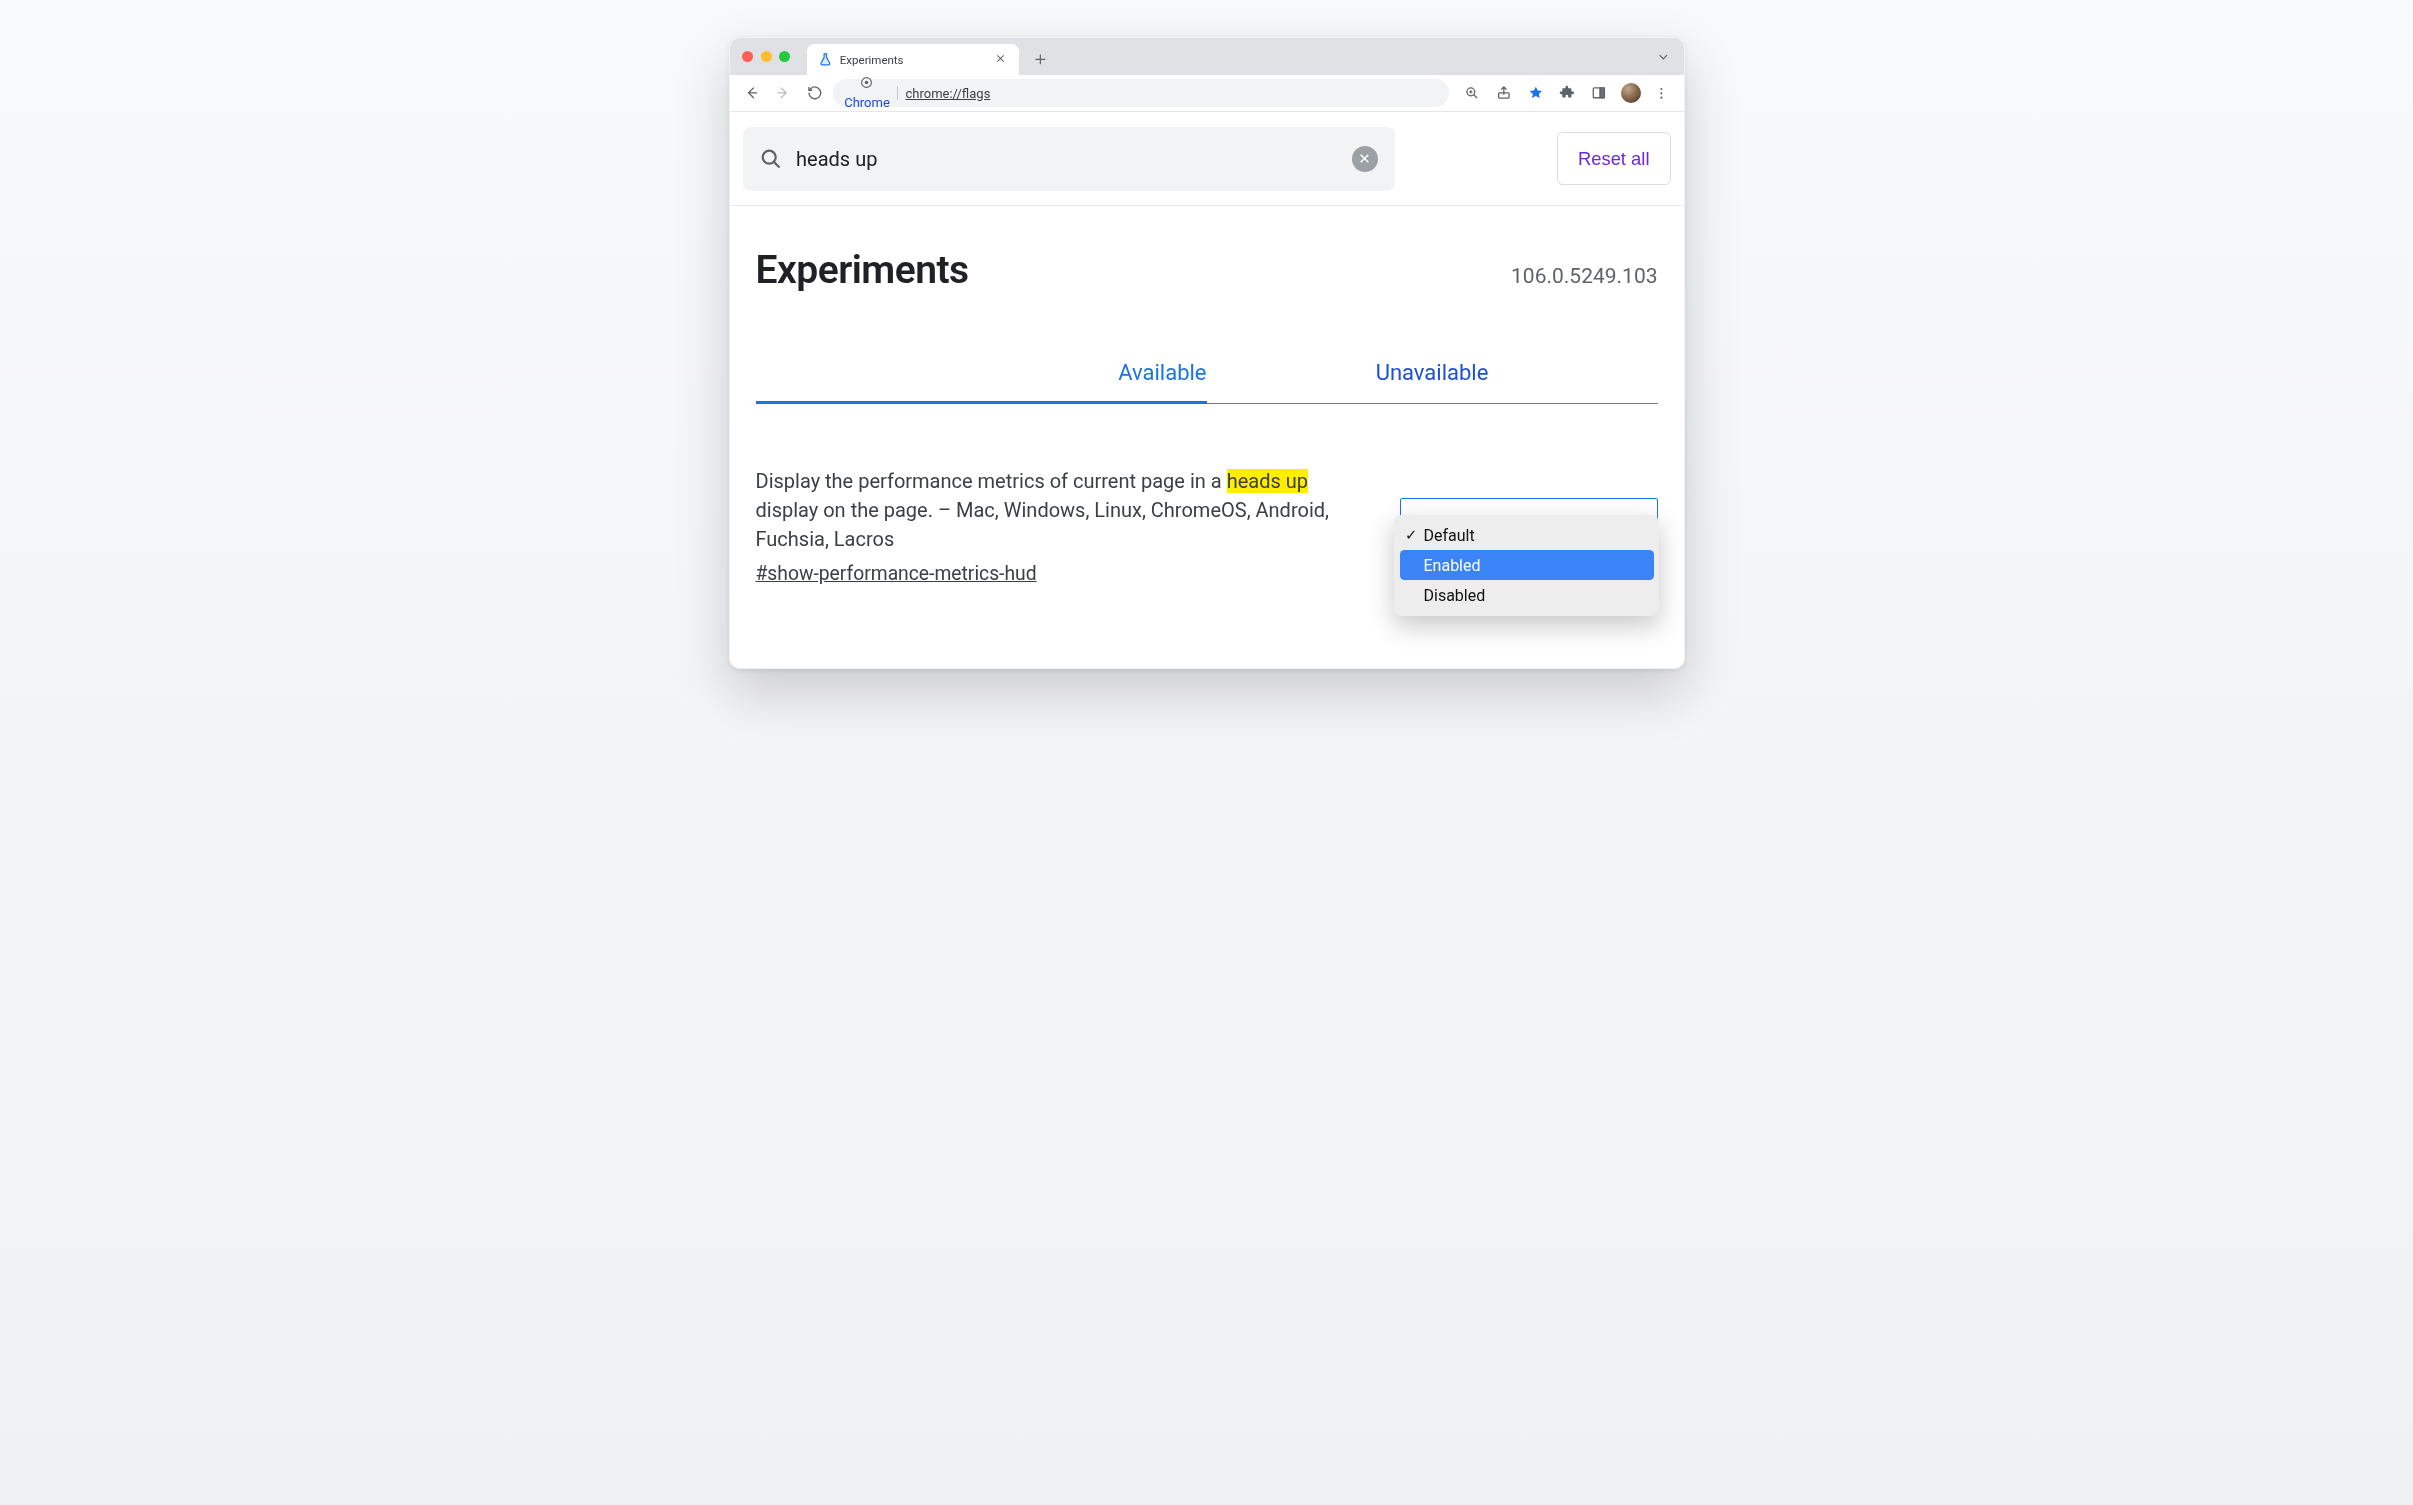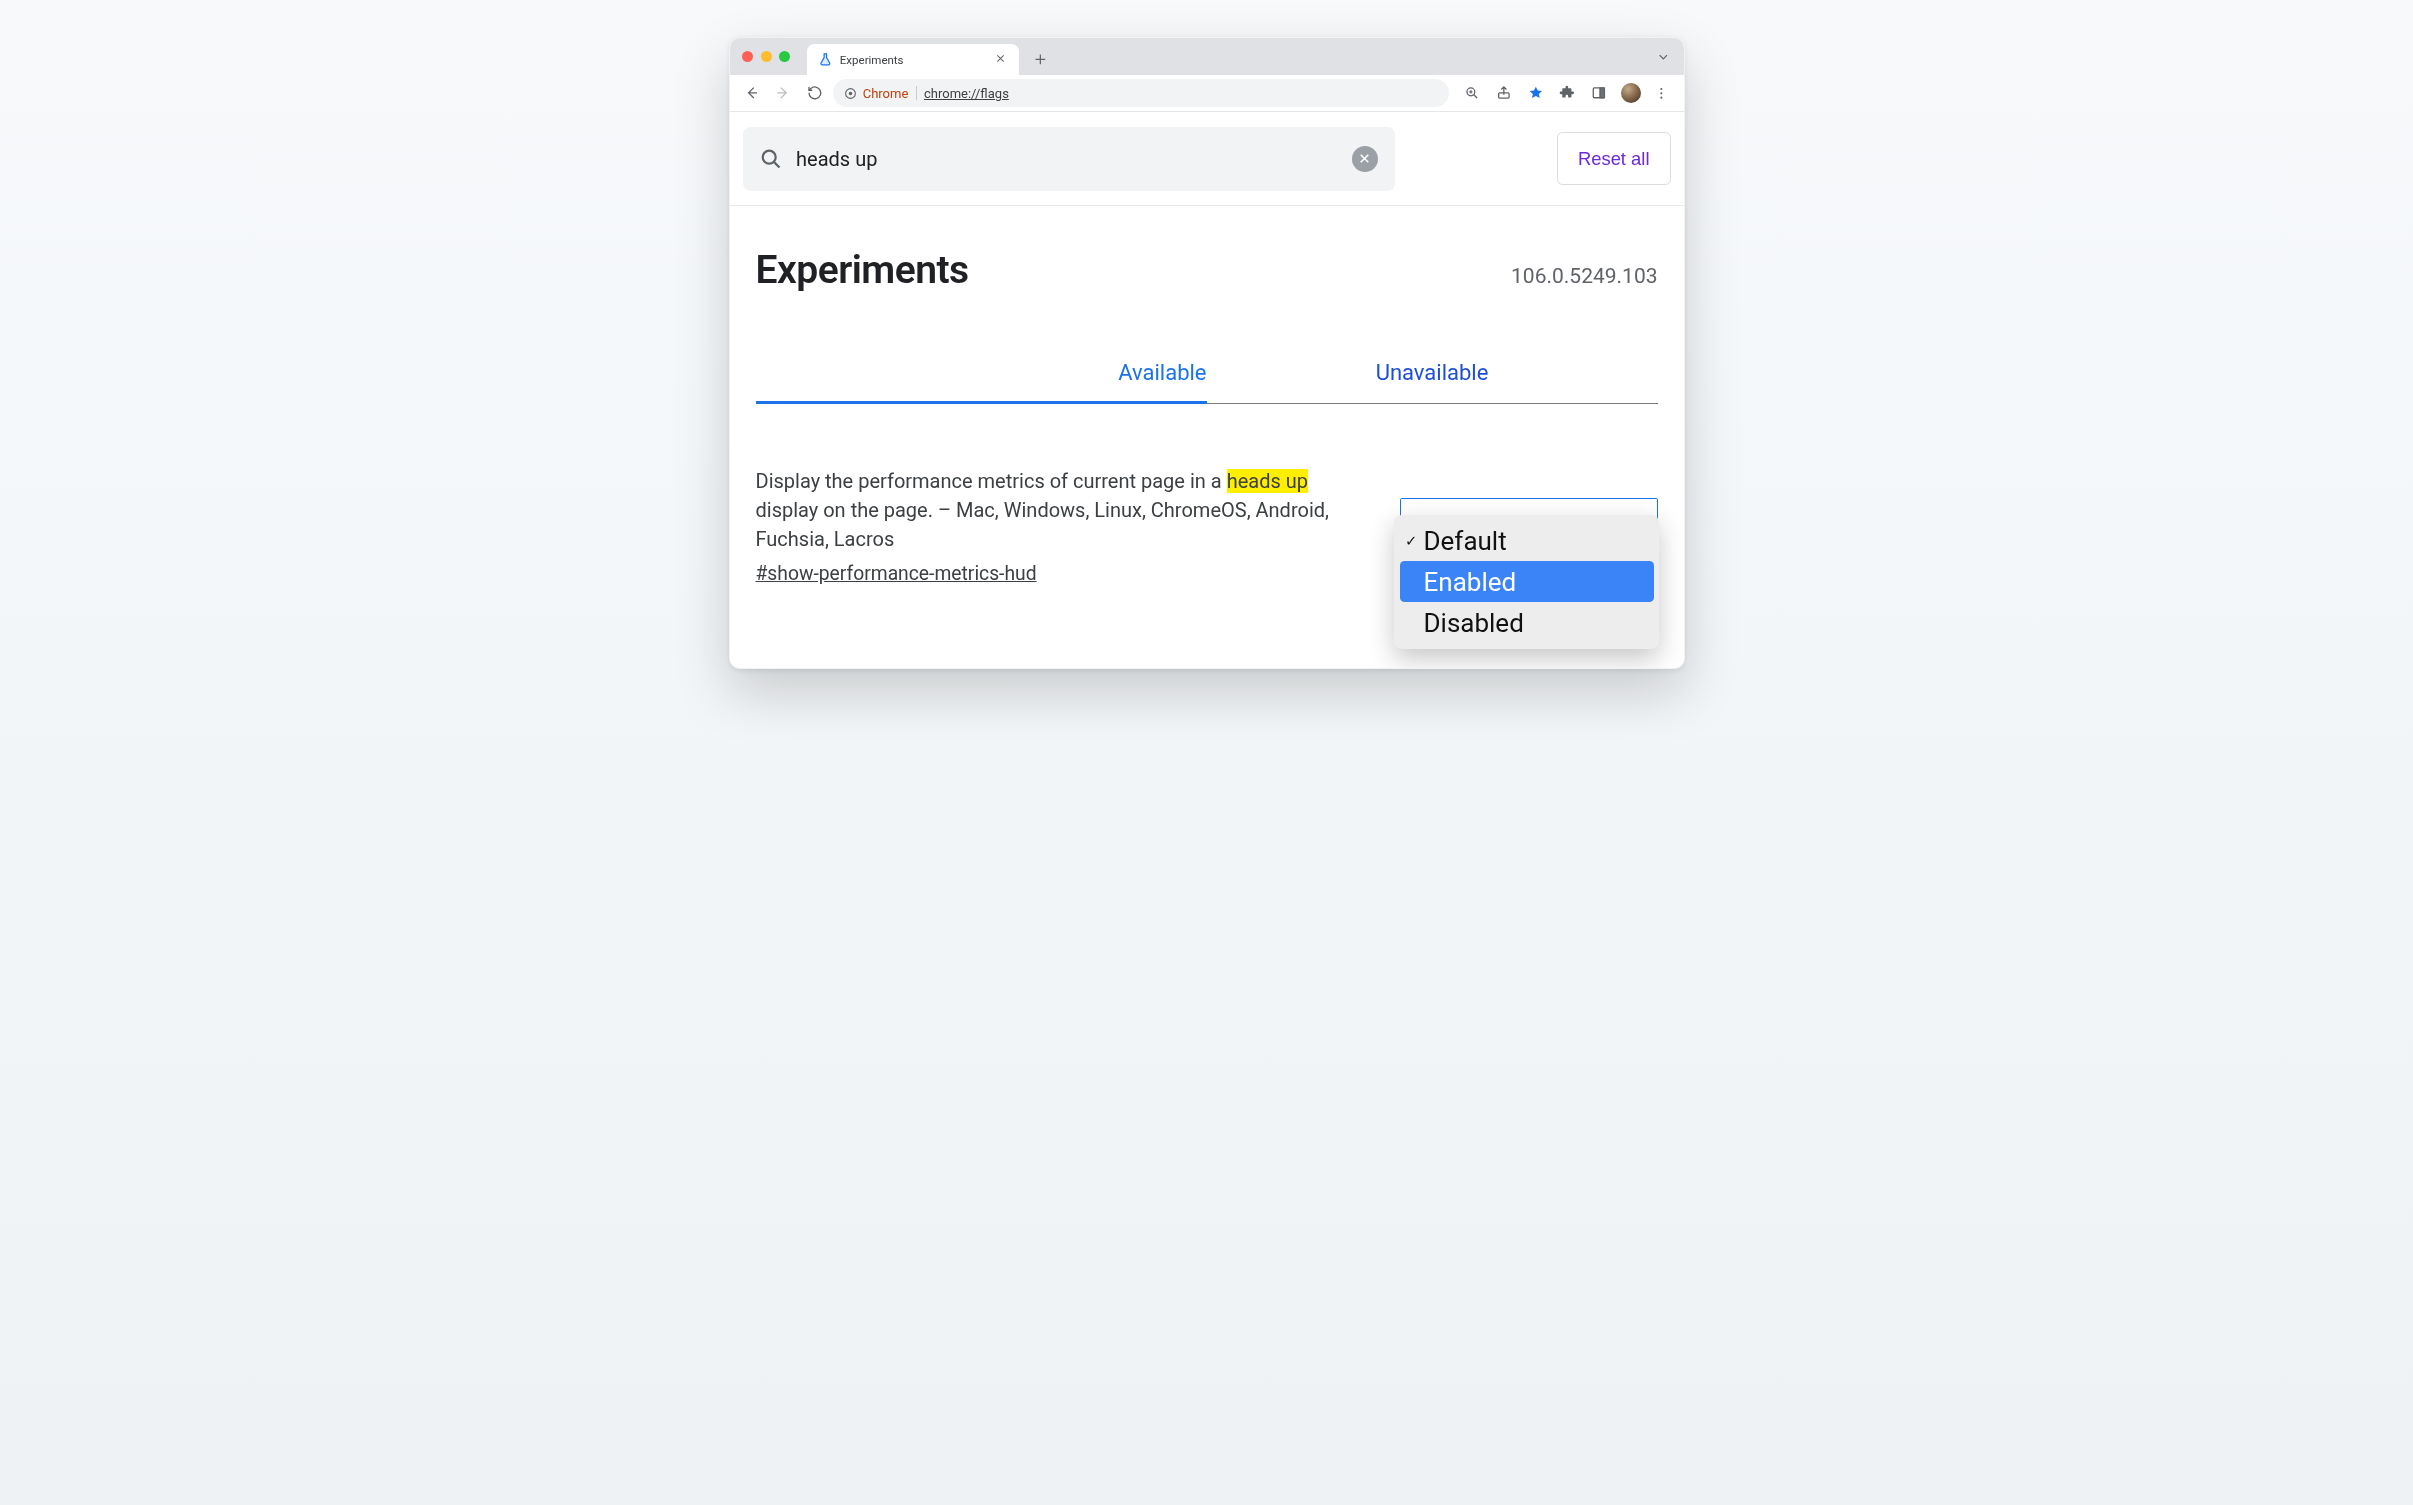--- a/index.html
+++ b/index.html
@@ -99,21 +99,22 @@
     border-radius: 14px;
     display:flex;
     align-items:center;
     padding: 0 11px;
     gap: 7.4px;
     color:#5f6368;
     font-size: 13px;
   }
   .omni-chip {
     display:flex; align-items:center; gap:5.5px;
-    color:#c2410c;
+    color:#1d4ed8;
+    flex-direction:column;
   }
   .omni-chip svg { width:13px; height:13px; display:block; }
   .omni-sep { width:0.9px; height:14.7px; background:#c8cace; }
   .omni-url { color:#404040;text-decoration:underline; }
   .toolbar-icons {
     display:flex; align-items:center; gap:3.7px;
     margin-left:3.7px;
   }
   .tb-i {
     width:28px; height:28px;
@@ -275,21 +276,21 @@
     position:absolute;
     top:16.6px;
     left:-5.5px;
     right:-1.8px;
     background:#ededed;
     border-radius:7.4px;
     box-shadow: 0 9.2px 26px rgba(0,0,0,0.22);
     padding: 5.5px;
   }
   .select-option {
-    font-size:26px;
+    font-size:16px;
     color:#111;
     padding: 5.5px 13px 5.5px 24px;
     border-radius:4.6px;
     cursor:pointer;
     display:flex;
     align-items:center;
     position:relative;
   }
   .select-option.checked::before {
     content:"✓";

